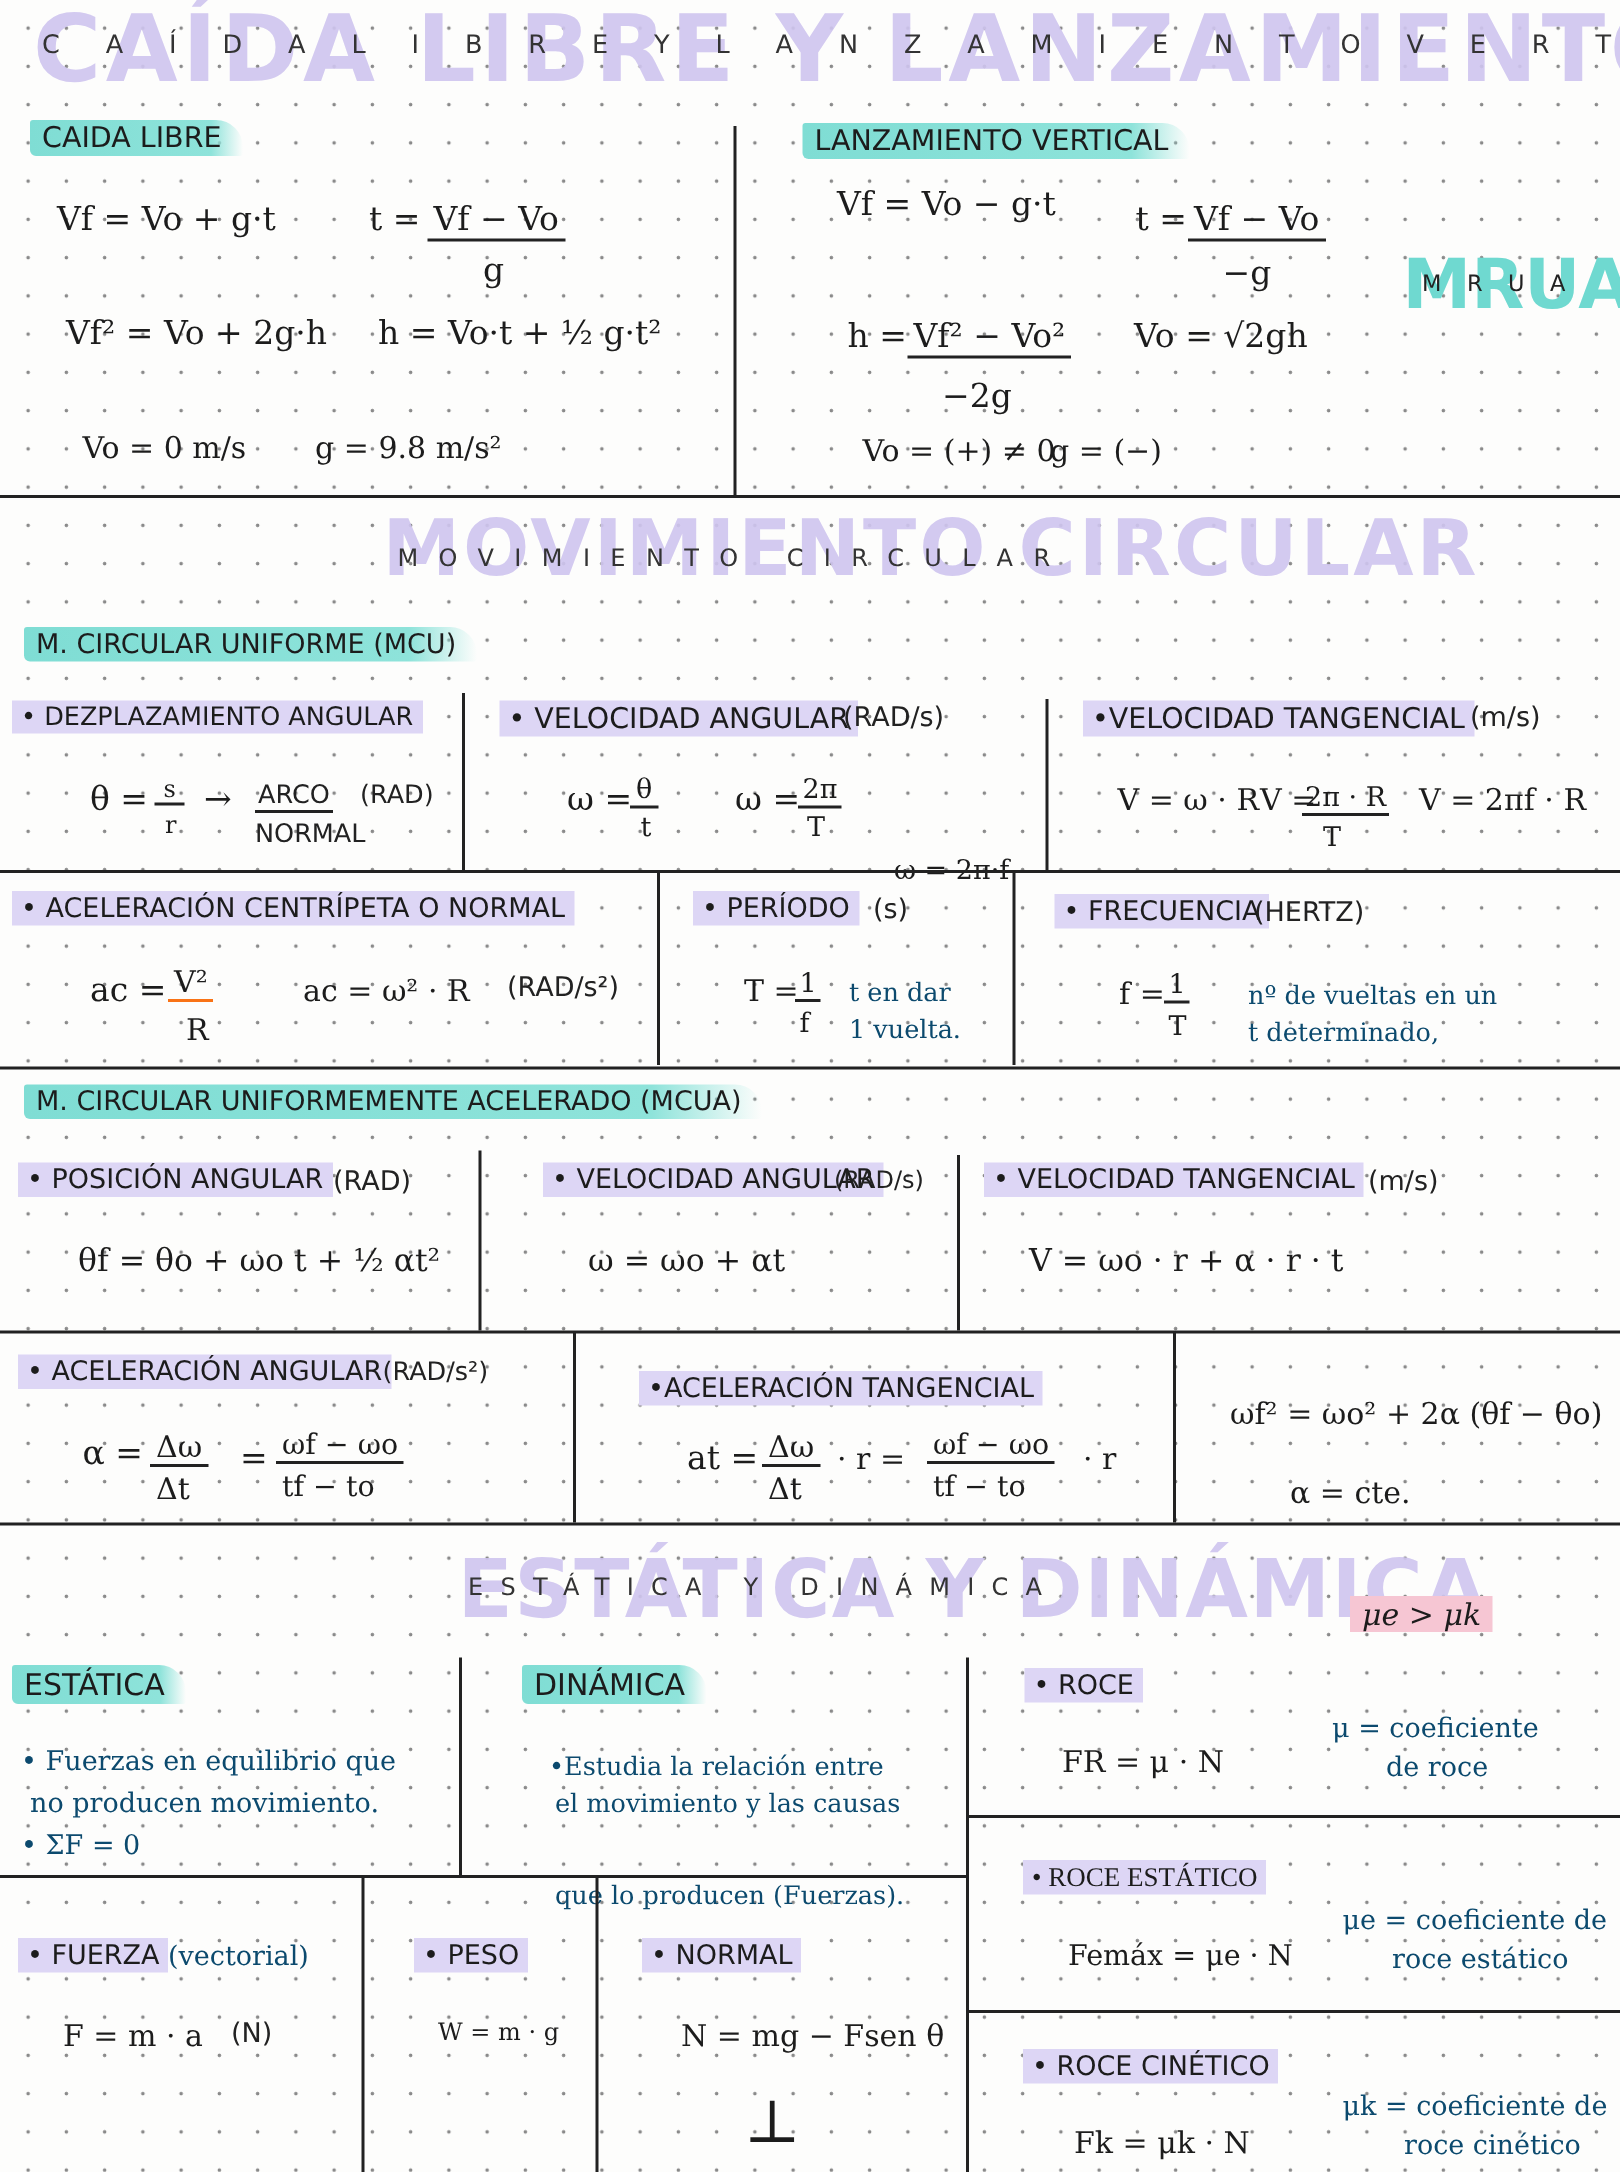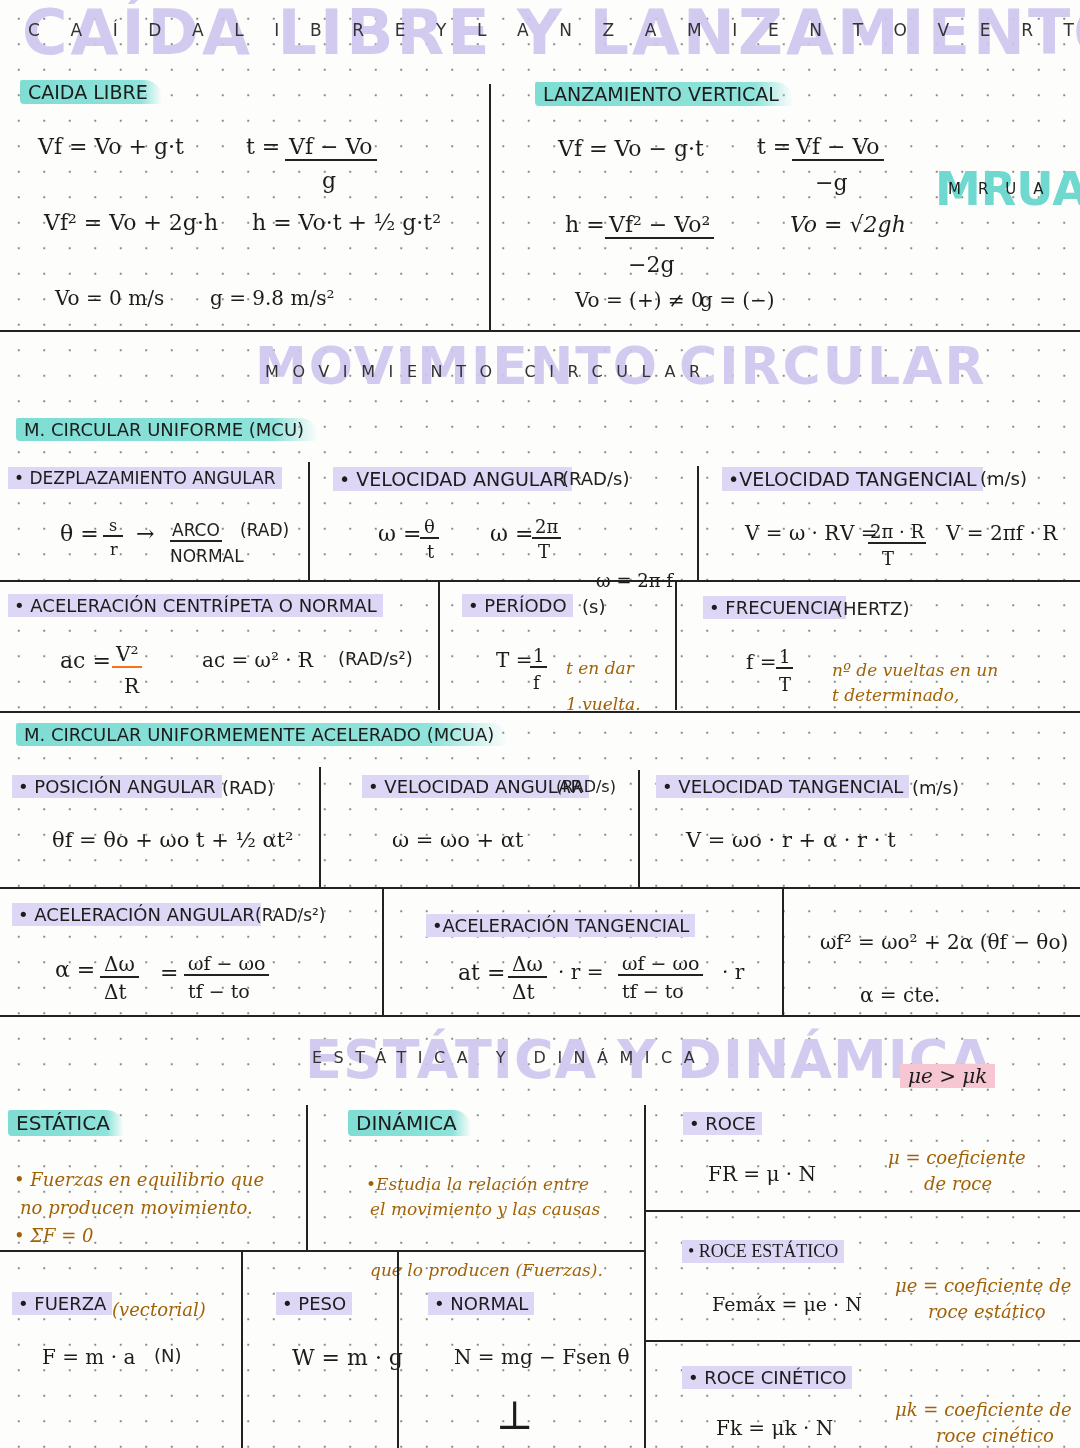--- a/index.html
+++ b/index.html
@@ -34,21 +34,21 @@
   .tag.teal{background:linear-gradient(90deg,#7fddd4,#8ee3da 85%,rgba(142,227,218,0));border-radius:2px 18px 2px 4px;}
   .tag.lav{background:#ddd6f5;padding:1px 6px;}
   .tag.pink{background:#f6c6d3;padding:0 8px;font-style:italic;font-family:"DejaVu Serif", serif;}
   .unit{position:absolute;white-space:nowrap;font-size:18px;color:#222;}
   .f{
     position:absolute;white-space:nowrap;
     font-family:"DejaVu Serif", serif;font-size:22px;color:#1c1c1c;
   }
   .note{
     position:absolute;white-space:nowrap;
-    font-family:"DejaVu Serif", serif;font-style:italic;font-size:17px;color:#a16207;line-height:36px;
+    font-family:"DejaVu Serif", serif;font-size:17px;color:#0c4a6e;line-height:25px;
   }
   .mrua{
     position:absolute;font-weight:bold;font-size:46px;color:#6fd9d0;letter-spacing:0px;
     font-family:"DejaVu Sans", sans-serif;
   }
   .mrua-inner{position:absolute;font-size:15px;color:#222;letter-spacing:17px;}
 </style>
 </head>
 <body>
 
@@ -61,28 +61,28 @@
 <div class="f" style="left:285px;top:134px;border-bottom:2px solid #222;padding:0 4px;">Vf − Vo</div>
 <div class="f" style="left:322px;top:168px;">g</div>
 <div class="f" style="left:44px;top:210px;">Vf² = Vo + 2g·h</div>
 <div class="f" style="left:252px;top:210px;">h = Vo·t + ½ g·t²</div>
 <div class="f" style="left:55px;top:286px;font-size:20px;">Vo = 0 m/s</div>
 <div class="f" style="left:210px;top:286px;font-size:20px;">g = 9.8 m/s²</div>
 
 <div class="vline" style="left:489px;top:84px;height:246px;"></div>
 
 <div class="tag teal" style="left:535px;top:82px;">LANZAMIENTO VERTICAL</div>
-<div class="f" style="left:558px;top:136px;">Vf = Vo − g·t</div>
+<div class="f" style="left:558px;top:124px;">Vf = Vo − g·t</div>
 <div class="f" style="left:757px;top:134px;">t =</div>
 <div class="f" style="left:792px;top:134px;border-bottom:2px solid #222;padding:0 4px;">Vf − Vo</div>
 <div class="f" style="left:815px;top:170px;">−g</div>
 <div class="f" style="left:565px;top:212px;">h =</div>
 <div class="f" style="left:605px;top:212px;border-bottom:2px solid #222;padding:0 4px;">Vf² − Vo²</div>
 <div class="f" style="left:628px;top:252px;">−2g</div>
-<div class="f" style="left:790px;top:212px;font-style:italic;">Vo = √2gh</div>
+<div class="f" style="left:756px;top:212px;">Vo = √2gh</div>
 <div class="f" style="left:575px;top:288px;font-size:20px;">Vo = (+) ≠ 0</div>
 <div class="f" style="left:700px;top:288px;font-size:20px;">g = (−)</div>
 
 <div class="mrua" style="left:935px;top:162px;">MRUA</div>
 <div class="mrua-inner" style="left:948px;top:180px;">MRUA</div>
 
 <div class="hline" style="left:0;top:330px;width:1080px;"></div>
 
 <div class="big-title" style="left:255px;top:336px;font-size:52px;letter-spacing:2px;">MOVIMIENTO CIRCULAR</div>
 <div class="small-spaced" style="left:265px;top:362px;font-size:16px;letter-spacing:13.6px;">MOVIMIENTO CIRCULAR</div>
@@ -237,19 +237,19 @@
 <div class="note" style="left:936px;top:1418px;font-size:18px;">roce cinético</div>
 
 <div class="tag lav" style="left:12px;top:1292px;font-size:18px;">• FUERZA</div>
 <div class="note" style="left:112px;top:1292px;font-size:18px;">(vectorial)</div>
 <div class="f" style="left:42px;top:1345px;font-size:20px;">F = m · a</div>
 <div class="unit" style="left:154px;top:1345px;">(N)</div>
 
 <div class="vline" style="left:241px;top:1250px;height:198px;"></div>
 
 <div class="tag lav" style="left:276px;top:1292px;font-size:18px;">• PESO</div>
-<div class="f" style="left:292px;top:1345px;font-size:22px;">W = m · g</div>
+<div class="f" style="left:292px;top:1345px;font-size:16px;">W = m · g</div>
 
 <div class="vline" style="left:397px;top:1250px;height:198px;"></div>
 
 <div class="tag lav" style="left:428px;top:1292px;font-size:18px;">• NORMAL</div>
 <div class="f" style="left:454px;top:1345px;font-size:20px;">N = mg − Fsen θ</div>
 <div class="f" style="left:496px;top:1392px;font-size:40px;">⊥</div>
 
 </body></html>

